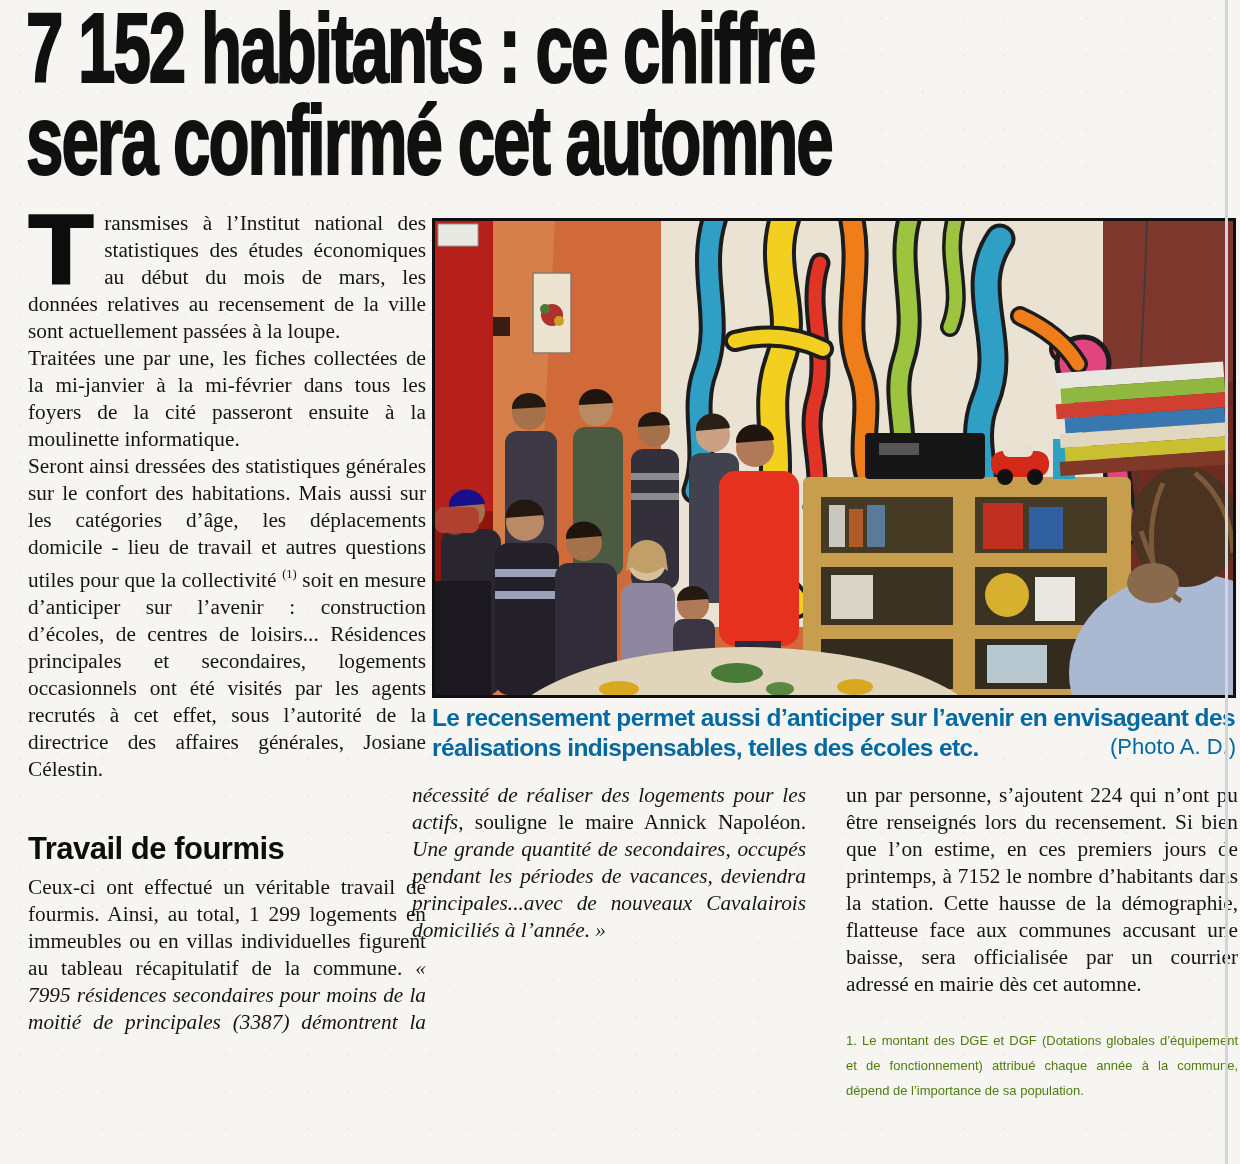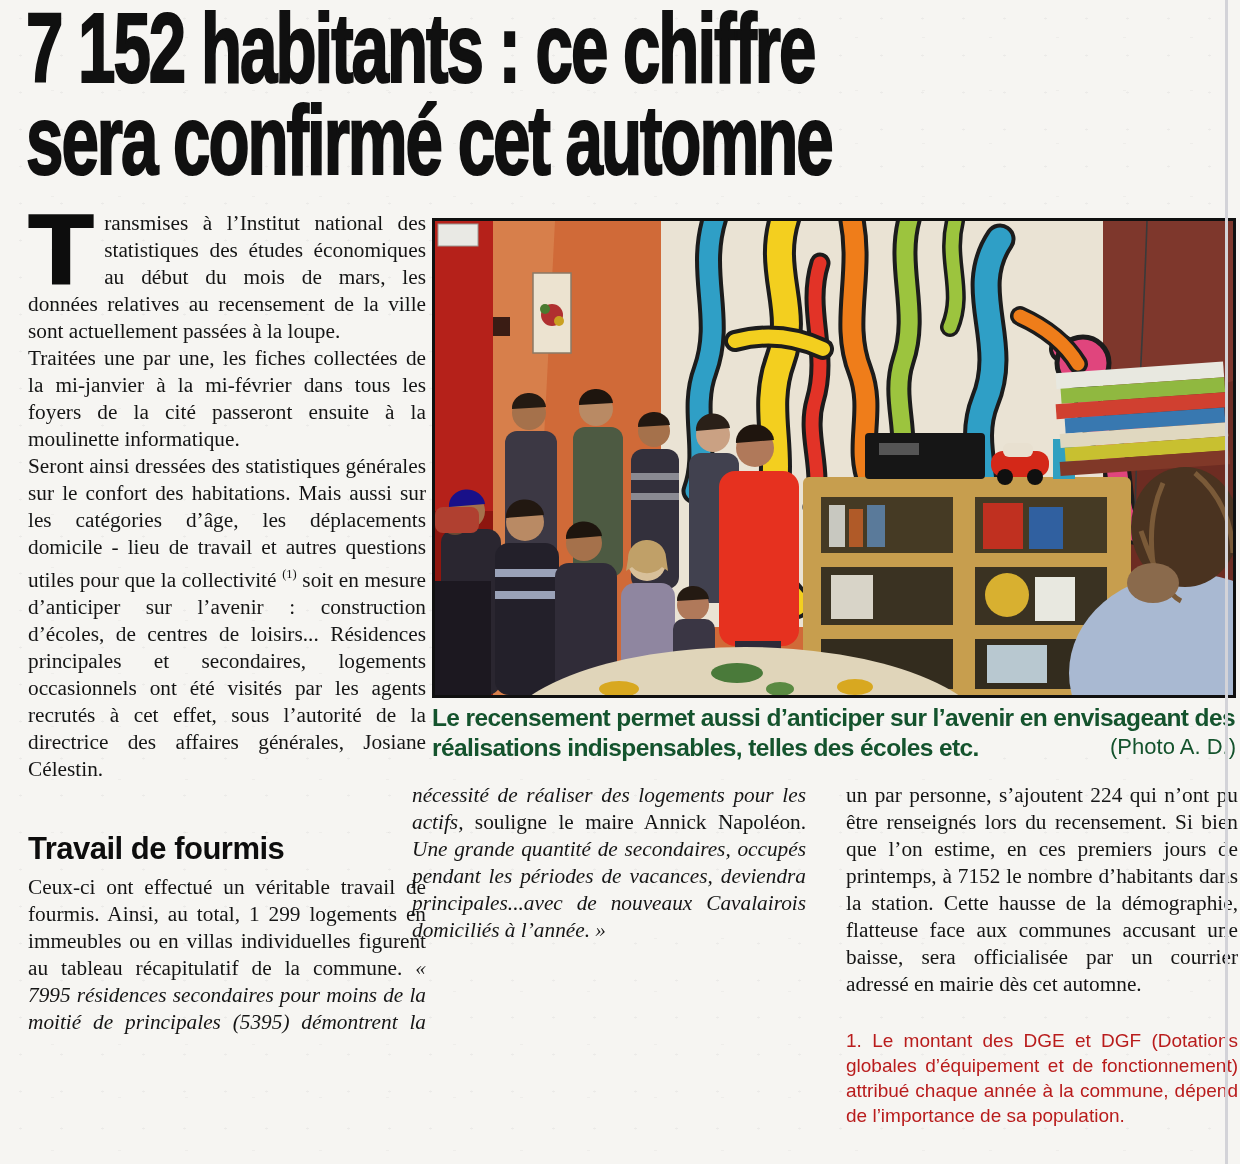--- a/index.html
+++ b/index.html
@@ -65,53 +65,53 @@
   }
   .photo-frame svg{display:block;width:100%;height:100%;}
   
   .caption{
     left:432px;top:703px;width:806px;
     font-family:"Liberation Sans", sans-serif;
     font-weight:700;
     font-size:24.5px;
     line-height:30px;
     letter-spacing:-0.6px;
-    color:#14532d;
+    color:#0369a1;
     text-align:left;
   }
   .caption .credit{
     position:absolute;right:2px;bottom:1px;
     font-weight:400;font-size:22px;letter-spacing:0;
   }
   .footnote{
     font-family:"Liberation Sans", sans-serif;
-    font-size:19px;line-height:25px;
+    font-size:13px;line-height:25px;
     margin-top:30px !important;
     text-align:justify;
-    color:#b91c1c;
+    color:#4d7c0f;
   }
   .page-edge{
     left:1225px;top:0;width:3px;height:1164px;
     background:#d3d3d8;
   }
 </style>
 </head>
 <body>
 
 <div class="abs headline">
   <div>7 152 habitants : ce chiffre</div>
   <div>sera confirmé cet automne</div>
 </div>
 
 <div class="abs col col-left">
   <p><span class="dropcap">T</span><span>ransmises à l’Institut national des statistiques des études économiques au début du mois de mars, les données relatives au recensement de la ville sont actuellement passées à la loupe.</span></p>
   <p>Traitées une par une, les fiches collectées de la mi-janvier à la mi-février dans tous les foyers de la cité passeront ensuite à la moulinette informatique.</p>
   <p><span>Seront ainsi dressées des statistiques générales sur le confort des habitations. Mais aussi sur les catégories d’âge, les déplacements domicile - lieu de travail et autres questions utiles pour que la collectivité</span> <sup class="fnref">(1)</sup><span> soit en mesure d’anticiper sur l’avenir : construction d’écoles, de centres de loisirs... Résidences principales et secondaires, logements occasionnels ont été visités par les agents recrutés à cet effet, sous l’autorité de la directrice des affaires générales, Josiane Célestin.</span></p>
   <p class="subhead">Travail de fourmis</p>
-  <p class="jlast"><span>Ceux-ci ont effectué un véritable travail de fourmis. Ainsi, au total, 1 299 logements en immeubles ou en villas individuelles figurent au tableau récapitulatif de la commune. </span><span class="it">« 7995 résidences secondaires pour moins de la moitié de principales (5395) démontrent la</span></p>
+  <p class="jlast"><span>Ceux-ci ont effectué un véritable travail de fourmis. Ainsi, au total, 1 299 logements en immeubles ou en villas individuelles figurent au tableau récapitulatif de la commune. </span><span class="it">« 7995 résidences secondaires pour moins de la moitié de principales (3387) démontrent la</span></p>
 </div>
 
 <div class="abs photo-frame">
   <svg viewBox="0 0 798 474" preserveAspectRatio="none">
 
     <rect x="0" y="0" width="798" height="474" fill="#d06a38"></rect>
     <rect x="660" y="0" width="138" height="474" fill="#7e372c"></rect>
     <polygon points="660,200 798,160 798,474 660,474" fill="#5e241c" opacity="0.55"></polygon>
     <rect x="0" y="0" width="58" height="474" fill="#b5211a"></rect>
     <rect x="0" y="290" width="58" height="184" fill="#7e130c" opacity="0.7"></rect>

